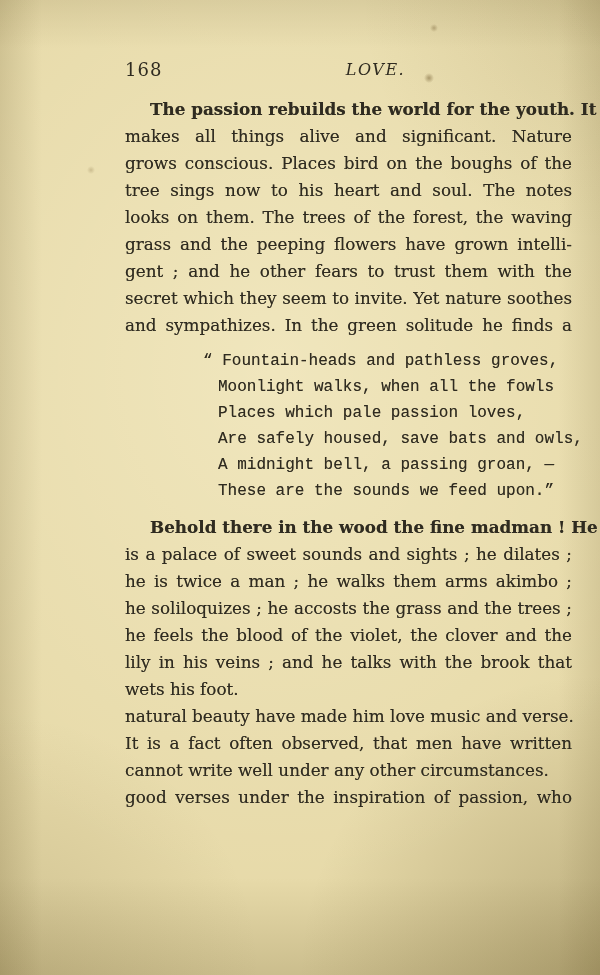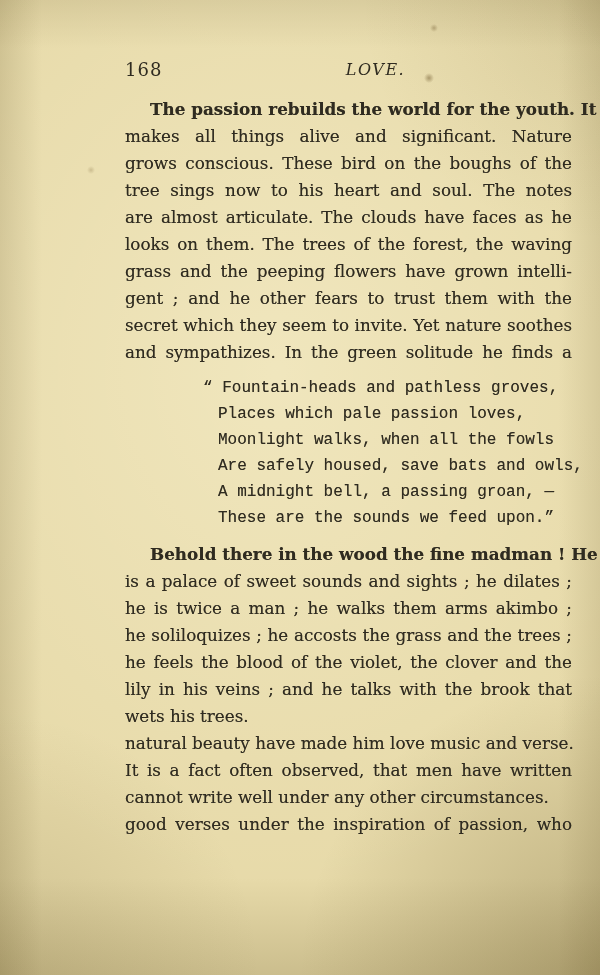--- a/index.html
+++ b/index.html
@@ -94,45 +94,44 @@
 
 <div class="page">
   <div class="header">
     <span class="pagenum">168</span>
     <span class="running">LOVE.</span>
   </div>
   <div class="text-block" id="text-block">
       <div class="para prose">
         <div class="line first">The passion rebuilds the world for the youth.  It</div>
         <div class="line">makes all things alive and significant.  Nature</div>
-        <div class="line">grows conscious.  These bird on the boughs of the</div>
+        <div class="line">grows conscious.  Places bird on the boughs of the</div>
         <div class="line">tree sings now to his heart and soul.  The notes</div>
-        <div class="line">are almost articulate.  The clouds have faces as he</div>
         <div class="line">looks on them.  The trees of the forest, the waving</div>
         <div class="line">grass and the peeping flowers have grown intelli-</div>
         <div class="line">gent ; and he other fears to trust them with the</div>
         <div class="line">secret which they seem to invite.  Yet nature soothes</div>
         <div class="line">and sympathizes.  In the green solitude he finds a</div>
       </div>
       <div class="para verse">
         <div class="line first">“ Fountain-heads and pathless groves,</div>
+        <div class="line">Moonlight walks, when all the fowls</div>
         <div class="line">Places which pale passion loves,</div>
-        <div class="line">Moonlight walks, when all the fowls</div>
         <div class="line">Are safely housed, save bats and owls,</div>
         <div class="line">A midnight bell, a passing groan, —</div>
         <div class="line last">These are the sounds we feed upon.”</div>
       </div>
       <div class="para prose">
         <div class="line first">Behold there in the wood the fine madman !  He</div>
         <div class="line">is a palace of sweet sounds and sights ; he dilates ;</div>
         <div class="line">he is twice a man ; he walks them arms akimbo ;</div>
         <div class="line">he soliloquizes ; he accosts the grass and the trees ;</div>
         <div class="line">he feels the blood of the violet, the clover and the</div>
         <div class="line">lily in his veins ; and he talks with the brook that</div>
-        <div class="line last">wets his trees.</div>
+        <div class="line last">wets his foot.</div>
       </div>
       <div class="para prose">
         <div class="line">natural beauty have made him love music and verse.</div>
         <div class="line">It is a fact often observed, that men have written</div>
         <div class="line last">cannot write well under any other circumstances.</div>
         <div class="line">good verses under the inspiration of passion, who</div>
       </div>
     </div>
 </div>
 

